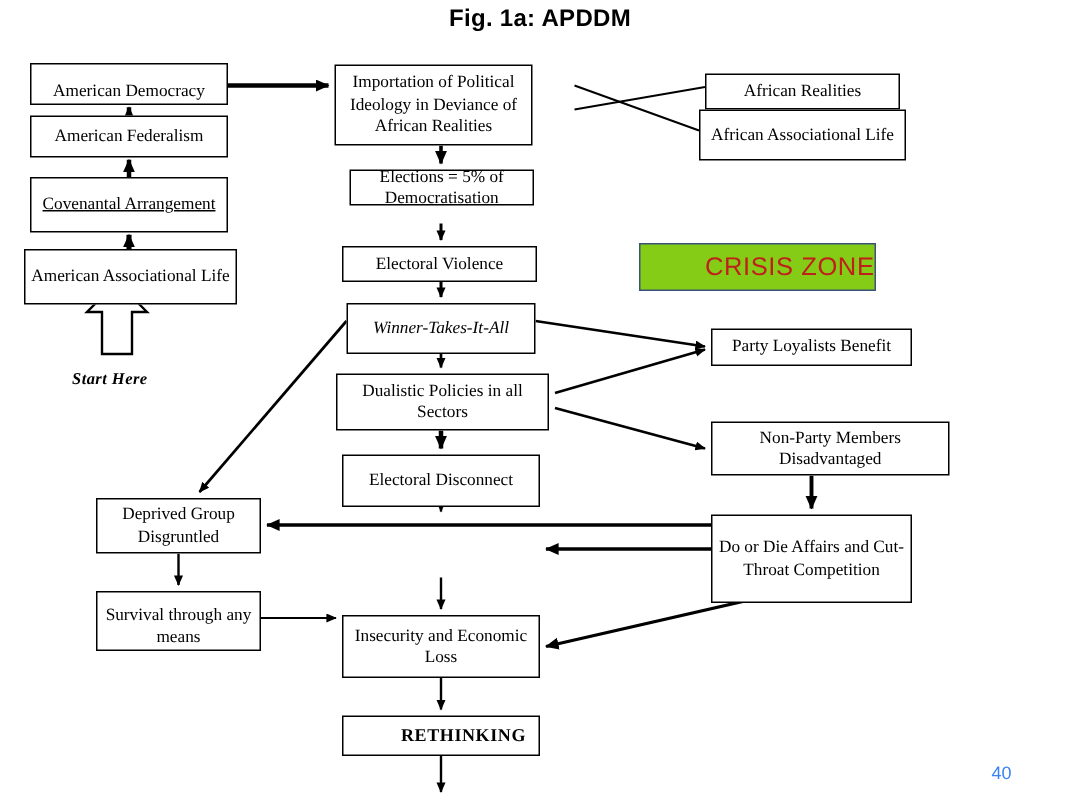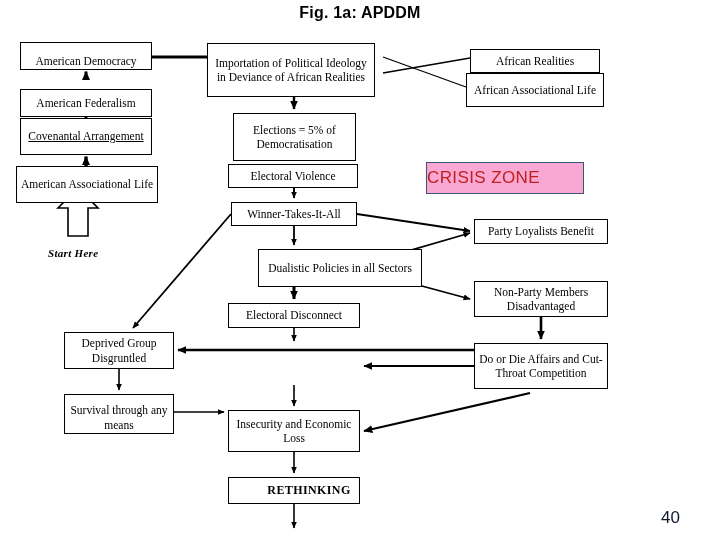--- a/index.html
+++ b/index.html
@@ -52,45 +52,45 @@
     align-items: center;
     justify-content: center;
     padding: 1px 3px;
     z-index: 5;
   }
   .node.bold { font-weight: bold; font-size: 12px; letter-spacing: 0.4px; }
   .crisis {
     position: absolute;
     box-sizing: border-box;
     border: 1.6px solid #3a5478;
-    background: #f9a8d4;
+    background: #84cc16;
     color: #c0201c;
     font-family: "Liberation Sans", sans-serif;
     font-size: 17px;
     letter-spacing: 0.4px;
     display: flex;
     align-items: center;
-    justify-content: flex-start;
+    justify-content: flex-end;
     z-index: 6;
   }
   .start-here {
     position: absolute;
     font-family: "Liberation Serif", serif;
     font-weight: bold;
     font-style: italic;
     font-size: 11px;
     letter-spacing: 0.3px;
     white-space: nowrap;
     z-index: 6;
   }
   .page-num {
     position: absolute;
     font-family: "Liberation Sans", sans-serif;
-    font-size: 17px;
-    color: #0f172a;
+    font-size: 12px;
+    color: #3b82f6;
   }
 </style>
 </head>
 <body>
 
 <div id="canvas">
 
   <div class="title">Fig. 1a: APDDM</div>
 
   <svg class="connectors" viewBox="0 0 720 540">
@@ -140,82 +140,82 @@
 
     <line x1="119" y1="369" x2="119" y2="390" stroke="#000" stroke-width="1.6" marker-end="url(#ah)"></line>
 
     <line x1="174" y1="412" x2="224" y2="412" stroke="#000" stroke-width="1.4" marker-end="url(#ah)"></line>
   </svg>
 
   <div class="node" style="left:20px;top:42px;width:132px;height:28px;align-items:flex-end;">
     <span>American Democracy</span>
   </div>
 
-  <div class="node" style="left:20px;top:89px;width:132px;height:28px;text-align:center;">
+  <div class="node" style="left:20px;top:77px;width:132px;height:28px;text-align:center;">
     <span>American Federalism</span>
   </div>
 
   <div class="node" style="left:20px;top:118px;width:132px;height:37px;text-decoration:underline;">
     <span>Covenantal Arrangement</span>
   </div>
 
   <div class="node" style="left:16px;top:166px;width:142px;height:37px;">
     <span>American Associational Life</span>
   </div>
 
-  <div class="node" style="left:207px;top:43px;width:168px;height:54px;">
+  <div class="node" style="left:223px;top:43px;width:132px;height:54px;">
     <span>Importation of Political Ideology in Deviance of African Realities</span>
   </div>
 
-  <div class="node" style="left:233px;top:113px;width:123px;height:48px;">
+  <div class="node" style="left:233px;top:113px;width:123px;height:24px;">
     <span>Elections = 5% of Democratisation</span>
   </div>
 
   <div class="node" style="left:228px;top:164px;width:130px;height:24px;">
     <span>Electoral Violence</span>
   </div>
 
   <div class="node" style="left:470px;top:49px;width:130px;height:24px;z-index:7;text-align:center;">
     <span>African Realities</span>
   </div>
 
   <div class="node" style="left:466px;top:73px;width:138px;height:34px;">
     <span>African Associational Life</span>
   </div>
 
   <div class="crisis" style="left:426px;top:162px;width:158px;height:32px;">
     <span>CRISIS ZONE</span>
   </div>
 
-  <div class="node" style="left:231px;top:202px;width:126px;height:24px;">
+  <div class="node" style="left:231px;top:202px;width:126px;height:34px;font-style:italic;">
     <span>Winner-Takes-It-All</span>
   </div>
 
   <div class="node" style="left:474px;top:219px;width:134px;height:25px;">
     <span>Party Loyalists Benefit</span>
   </div>
 
-  <div class="node" style="left:224px;top:249px;width:164px;height:38px;margin-left:34px;">
+  <div class="node" style="left:224px;top:249px;width:142px;height:38px;">
     <span>Dualistic Policies in all Sectors</span>
   </div>
 
-  <div class="node" style="left:474px;top:281px;width:134px;height:36px;">
+  <div class="node" style="left:474px;top:281px;width:159px;height:36px;">
     <span>Non-Party Members Disadvantaged</span>
   </div>
 
-  <div class="node" style="left:228px;top:303px;width:132px;height:25px;">
+  <div class="node" style="left:228px;top:303px;width:132px;height:35px;">
     <span>Electoral Disconnect</span>
   </div>
 
   <div class="node" style="left:64px;top:332px;width:110px;height:37px;">
     <span>Deprived Group Disgruntled</span>
   </div>
 
 
-  <div class="node" style="left:474px;top:343px;width:134px;height:46px;">
+  <div class="node" style="left:474px;top:343px;width:134px;height:59px;">
     <span>Do or Die Affairs and Cut-Throat Competition</span>
   </div>
 
   <div class="node" style="left:64px;top:394px;width:110px;height:40px;align-items:flex-end;">
     <span>Survival through any means</span>
   </div>
 
   <div class="node" style="left:228px;top:410px;width:132px;height:42px;">
     <span>Insecurity and Economic Loss</span>
   </div>

